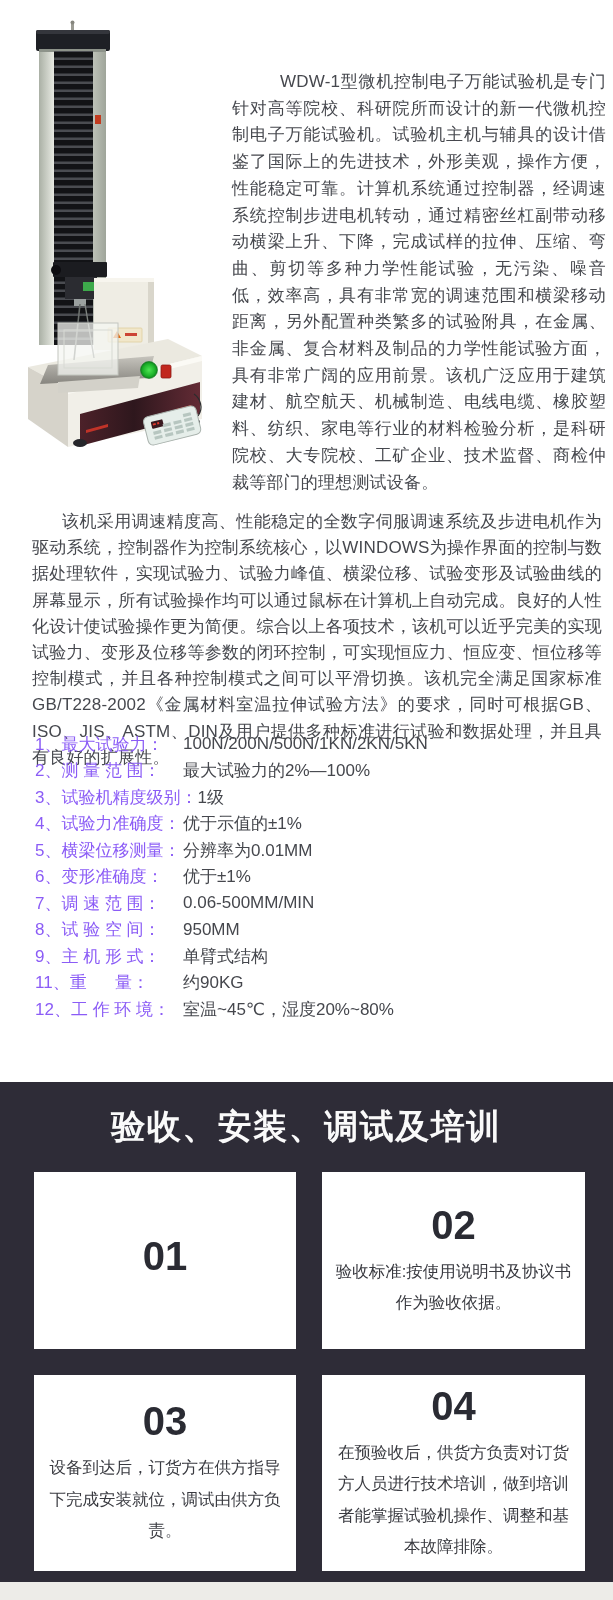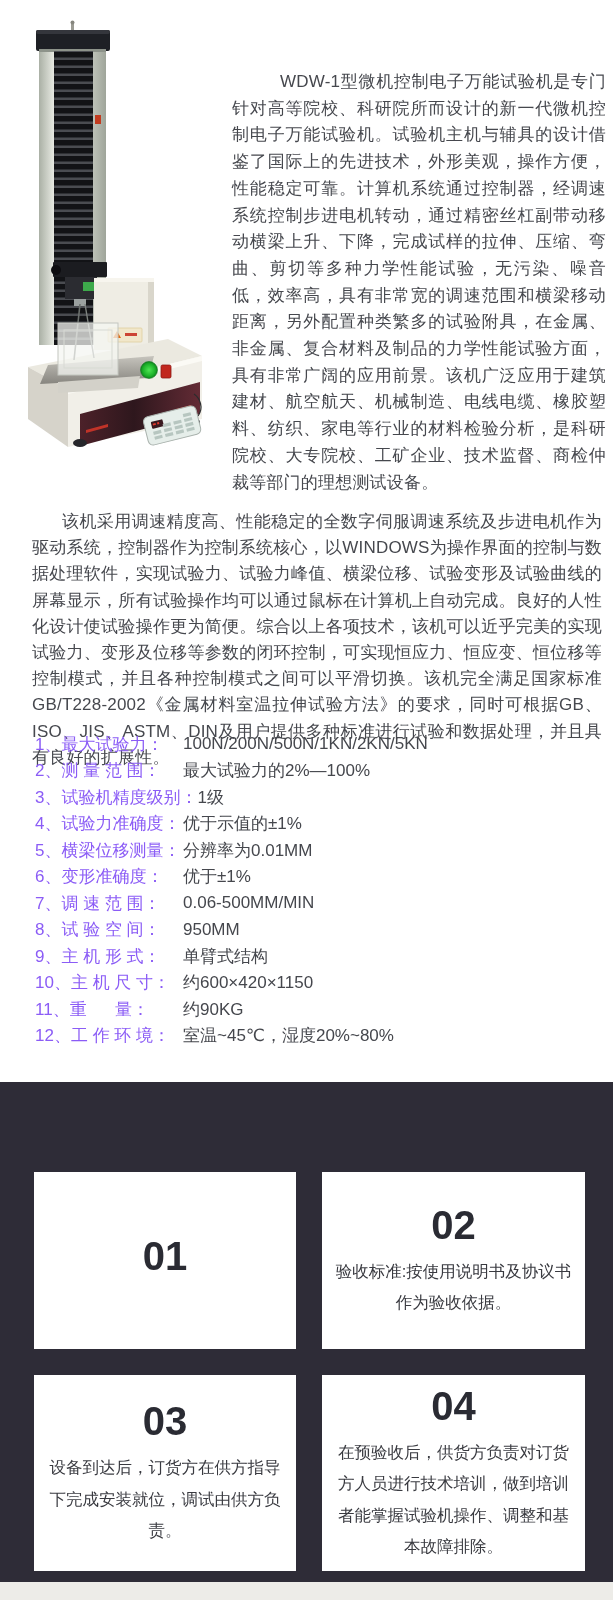--- a/index.html
+++ b/index.html
@@ -187,34 +187,31 @@
     </div>
   <div class="spec-row">
       <span class="spec-label">8、试 验 空 间：</span>
       <span class="spec-value">950MM</span>
     </div>
   <div class="spec-row">
       <span class="spec-label">9、主 机 形 式：</span>
       <span class="spec-value">单臂式结构</span>
     </div>
   <div class="spec-row">
-      <span class="spec-label">10、主 机 尺 寸：</span>
-      <span class="spec-value">约600×420×1150</span>
-    </div>
-  <div class="spec-row">
       <span class="spec-label">11、重      量：</span>
       <span class="spec-value">约90KG</span>
     </div>
   <div class="spec-row">
       <span class="spec-label">12、工 作 环 境：</span>
       <span class="spec-value">室温~45℃，湿度20%~80%</span>
     </div>
 </div>
 
 <div class="accept">
+  <h2 class="accept-title">验收、安装、调试及培训</h2>
   <div class="cards">
     <div class="card">
       <div class="card-number">01</div>
     </div>
     <div class="card">
       <div class="card-number">02</div>
       <div class="card-text">验收标准:按使用说明书及协议书作为验收依据。</div>
     </div>
     <div class="card">
       <div class="card-number">03</div>

